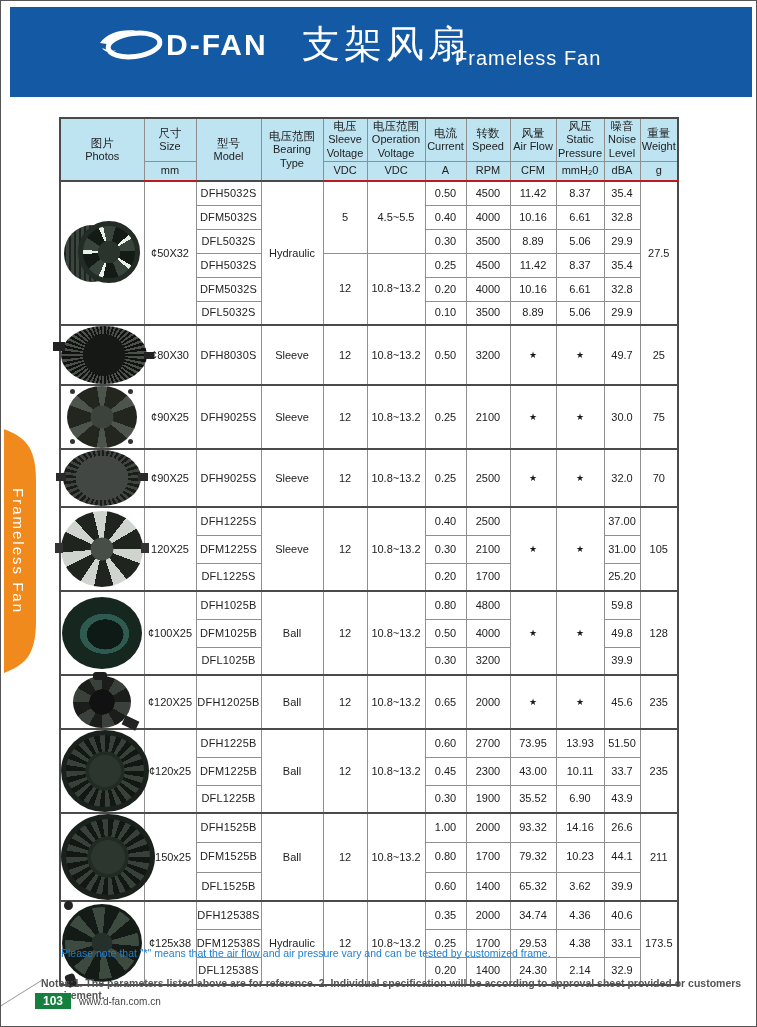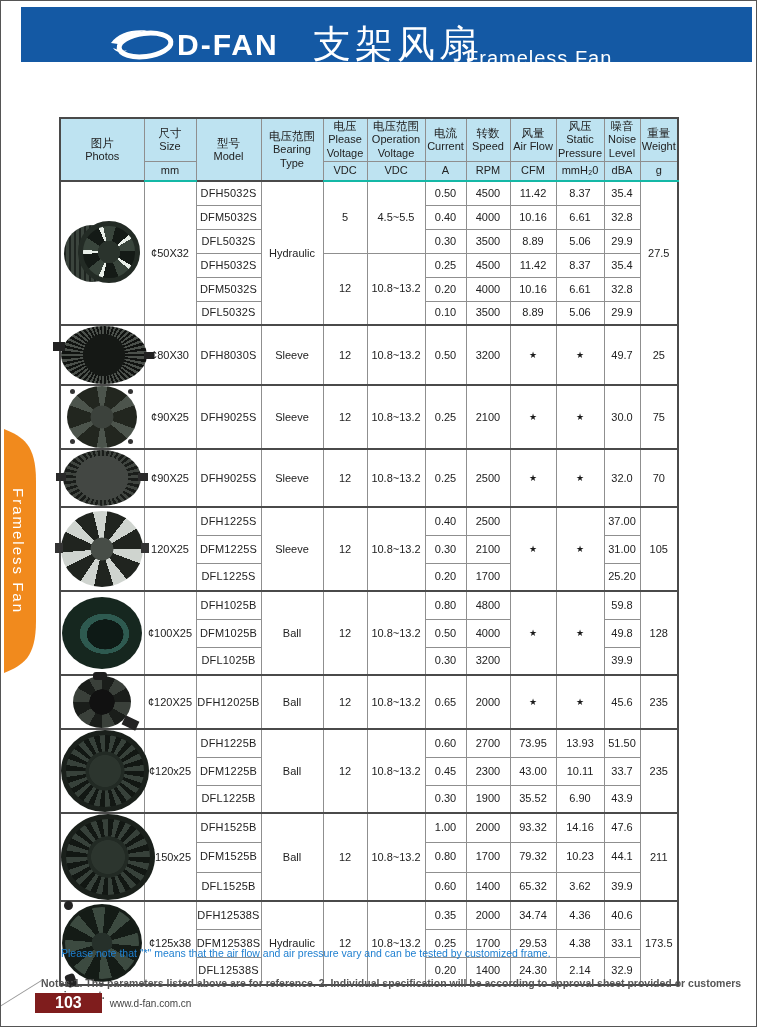--- a/index.html
+++ b/index.html
@@ -3,57 +3,57 @@
 <meta charset="utf-8">
 <style>
   html,body { margin:0; padding:0; background:#e8e8e8; }
   .page {
     position:relative; width:757px; height:1027px; margin:0 auto;
     background:#fff; border:1px solid #555; box-sizing:border-box;
     font-family:"Liberation Sans", sans-serif; overflow:hidden;
   }
 
   
-  .topbar { position:absolute; left:20px; top:6px; right:4px; height:55px; background:#1459A4;padding-left:8px; }
+  .topbar { position:absolute; left:9px; top:6px; right:4px; height:90px; background:#1459A4;padding-left:8px; }
   .logo-wrap { position:absolute; left:88px; top:20px; display:flex; align-items:center; }
   .brand { color:#fff; font-weight:bold; font-size:30px; letter-spacing:2px; margin-left:2px; }
   .title-zh { position:absolute; left:292px; top:12px; color:#fff; font-size:38px; letter-spacing:4px; }
   .title-en { position:absolute; left:445px; top:40px; color:#fff; font-size:20px; letter-spacing:1px; }
 
   
   .side-tab { position:absolute; left:0; top:428px; width:38px; height:244px; }
   .side-tab .vtext {
     position:absolute; left:9px; top:50%; transform:translateY(-50%);
     writing-mode:vertical-rl; color:#fff; font-size:15px; letter-spacing:2px; white-space:nowrap;
   }
 
   
   table.spec { position:absolute; left:58px; top:116px; border-collapse:collapse; table-layout:fixed; width:618px; }
   table.spec { border:2px solid #4a4a4a; }
   .spec th, .spec td { border:1px solid #8f8f8f; padding:0; text-align:center; vertical-align:middle;
     font-size:11px; color:#222; font-weight:normal; line-height:1.25; }
   .spec tr.h1 th, .spec tr.h2 th { background:#BEE3F1; }
   .spec tr.h1 { height:42px; }
   .spec tr.h2 { height:20px; }
-  .spec tr.h2 th { border-bottom:2px solid #14b8a6;margin-left:48px; }
+  .spec tr.h2 th { border-bottom:2px solid #b91c1c;margin-left:48px; }
   .hz { font-size:11.5px; }
   .he { font-size:11px; }
   tr.rA { height:24px; }
   tr.r57 { height:57px; }
   tr.r28 { height:28px; }
   tr.r31 { height:31px; }
   .spec tr.bsep > td { border-top:2px solid #4a4a4a; }
   td.star { font-size:9px; color:#1a1a1a; }
   td.model { letter-spacing:0.2px;margin-left:48px; }
 
   
   .note-blue { position:absolute; left:60px; top:946px; font-size:10.5px; color:#1E7FD0; }
   .note-gray { position:absolute; left:40px; top:976px; font-size:10.5px; color:#555;font-weight:bold; }
   .footer { position:absolute; left:34px; top:992px; display:flex; align-items:center; }
-  .badge { background:#7f1d1d; color:#fff; font-weight:bold; font-size:16px; padding:1px 20px; }
+  .badge { background:#15803d; color:#fff; font-weight:bold; font-size:12px; padding:1px 8px; }
   .site { margin-left:8px; font-size:10px; color:#444; }
   .corner-line { position:absolute; left:-6px; top:1008px; width:56px; height:1px; background:#999;
     transform:rotate(-32deg); transform-origin:left center; }
 
   
   .fan { position:relative; margin:0 auto; }
   .fan div { position:absolute; }
 
   .fa { width:76px; height:66px; }
   .fa .body { left:0; top:5px; width:56px; height:57px; border-radius:50%;
@@ -176,21 +176,21 @@
       <th rowspan="2">
         <div class="hz">型号</div>
         <div class="he">Model</div>
       </th>
       <th rowspan="2">
         <div class="hz">电压范围</div>
         <div class="he">Bearing Type</div>
       </th>
       <th>
         <div class="hz">电压</div>
-        <div class="he">Please Voltage</div>
+        <div class="he">Sleeve Voltage</div>
       </th>
       <th>
         <div class="hz">电压范围</div>
         <div class="he">Operation Voltage</div>
       </th>
       <th>
         <div class="hz">电流</div>
         <div class="he">Current</div>
       </th>
       <th>
@@ -453,21 +453,21 @@
           </td>
       <td rowspan="3">¢150x25</td>
       <td class="model">DFH1525B</td>
       <td rowspan="3">Ball</td>
       <td rowspan="3">12</td>
       <td rowspan="3">10.8~13.2</td>
       <td>1.00</td>
       <td>2000</td>
       <td>93.32</td>
       <td>14.16</td>
-      <td>47.6</td>
+      <td>26.6</td>
       <td rowspan="3">211</td>
     </tr>
     <tr class="r28">
       <td class="model">DFM1525B</td>
       <td>0.80</td>
       <td>1700</td>
       <td>79.32</td>
       <td>10.23</td>
       <td>44.1</td>
     </tr>

